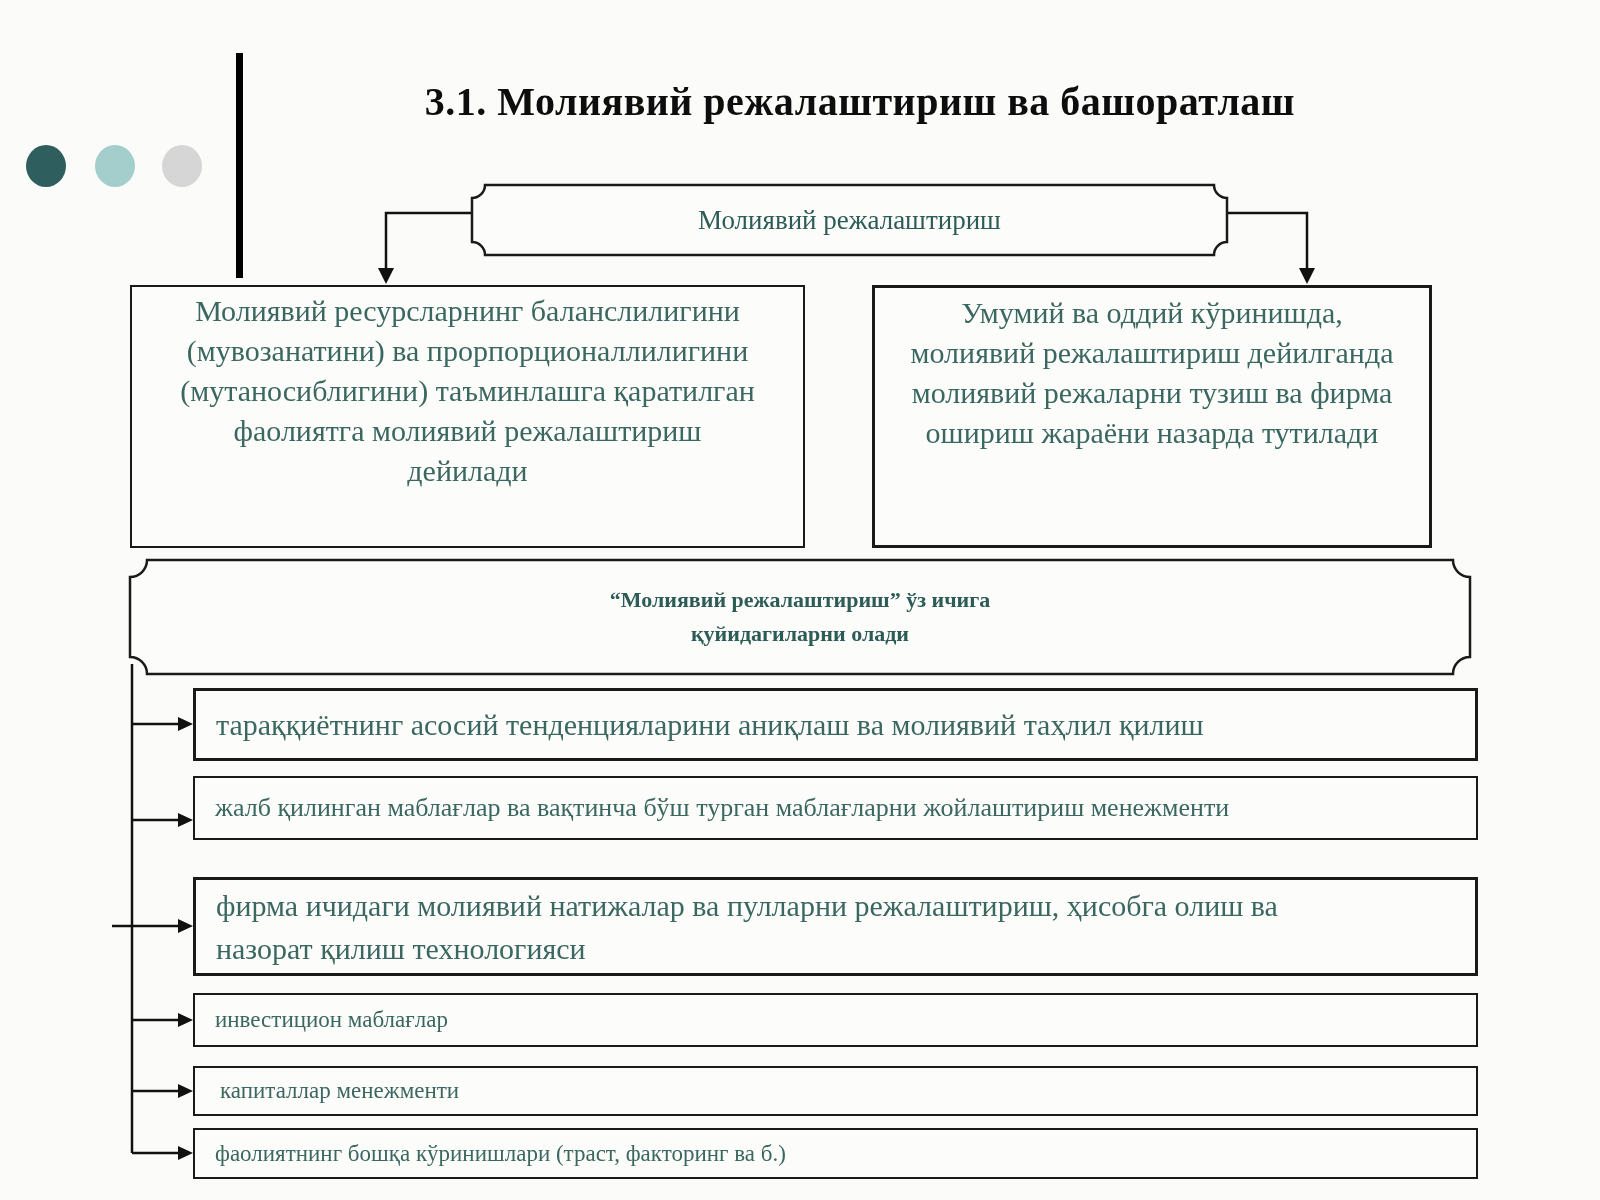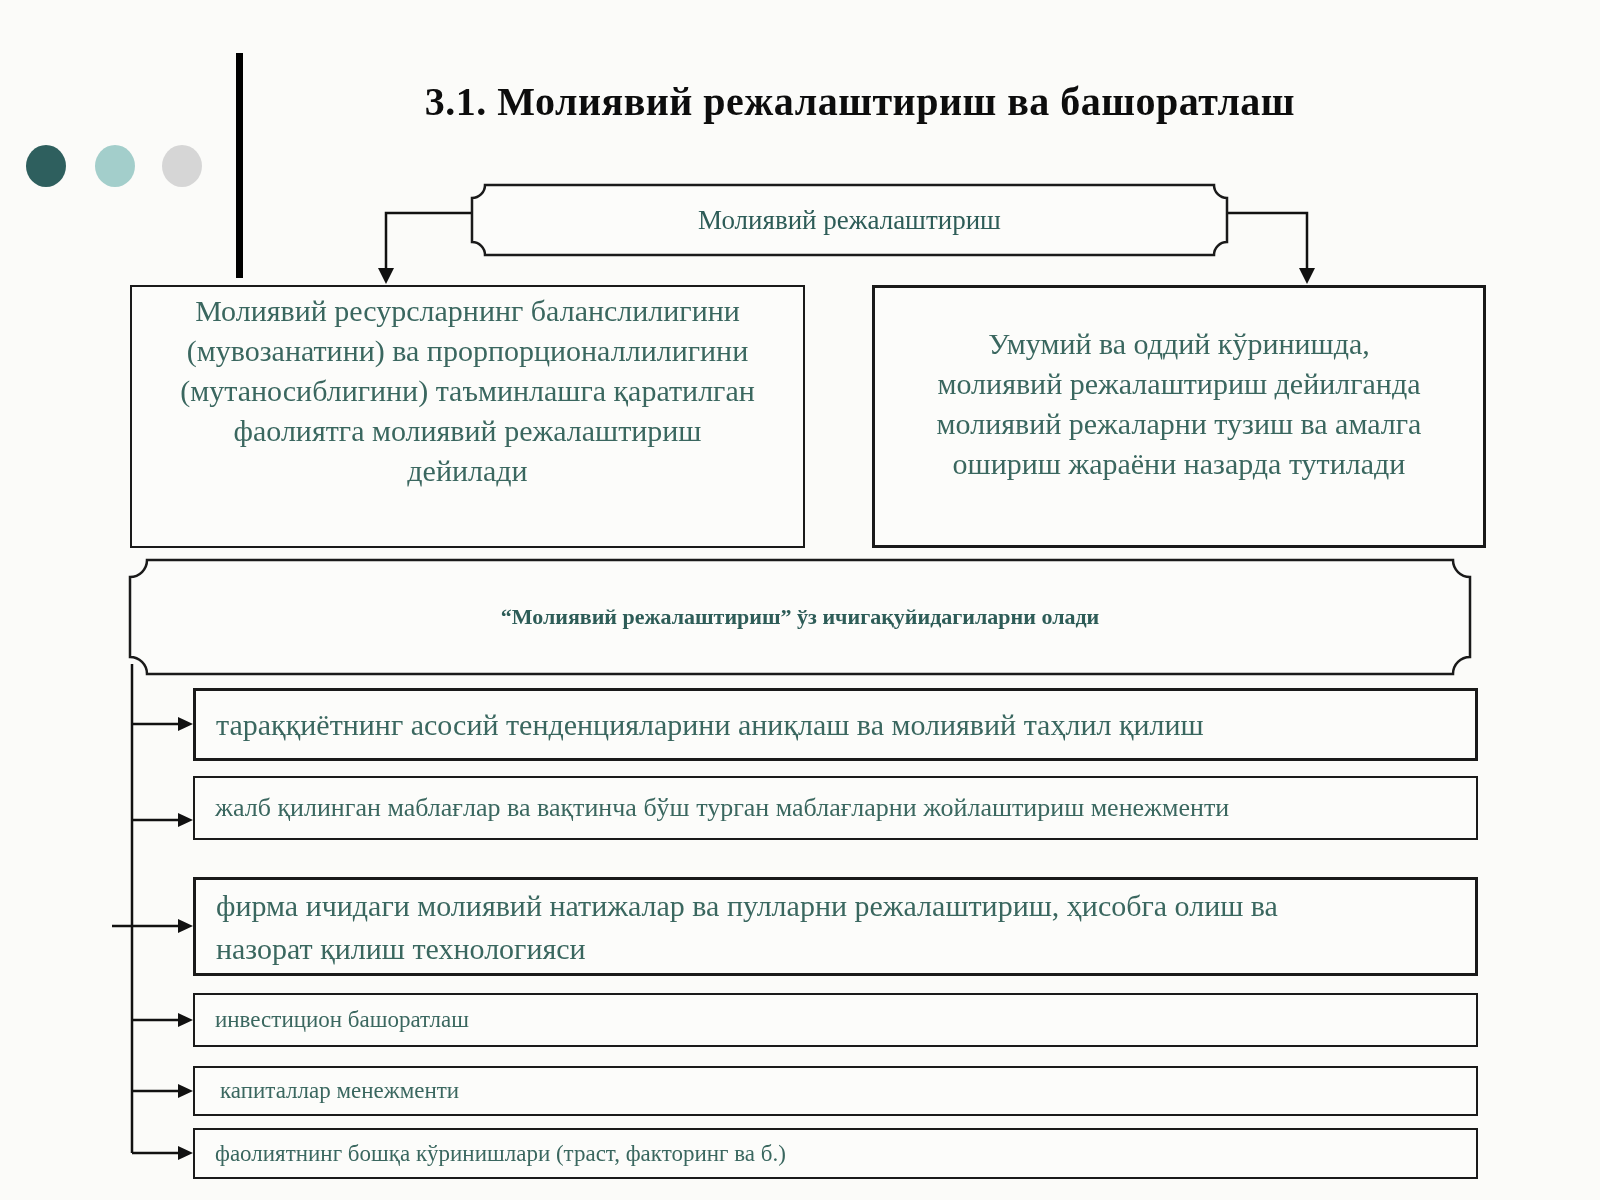--- a/index.html
+++ b/index.html
@@ -33,32 +33,32 @@
   }
   .shape-svg { position:absolute; z-index:2; }
 
   .plaque-label {
     position:absolute; left:472px; top:185px; width:755px; height:70px;
     display:flex; align-items:center; justify-content:center;
     font-size:27px; font-weight:normal; color:#2d5c57; z-index:3;
   }
   .banner-label {
     position:absolute; left:130px; top:560px; width:1340px; height:114px;
-    display:flex; flex-direction:row; align-items:center; justify-content:center;
+    display:flex; flex-direction:column; align-items:center; justify-content:center;
     font-size:22px; font-weight:bold; color:#2d5c57; line-height:34px;
     z-index:3; text-align:center;
   }
 
   .def-box {
     position:absolute; background:#fcfcfa; border:2px solid #1a1a1a;
     color:#3a675f; font-size:30px; line-height:40px; text-align:center;
     z-index:2; box-sizing:border-box;
   }
   .def-left  { left:130px; top:285px; width:675px; height:263px; padding-top:4px; }
-  .def-right { left:872px; top:285px; width:614px; height:263px; padding-top:36px; border-width:3px; }
+  .def-right { left:872px; top:285px; width:560px; height:263px; padding-top:5px; border-width:3px; }
 
   .item-box {
     position:absolute; left:193px; width:1285px;
     background:#fcfcfa; border:2px solid #1a1a1a;
     color:#3a675f; display:flex; flex-direction:column; justify-content:center;
     padding-left:20px; box-sizing:border-box; z-index:2; text-align:left;
   }
   .item-1 { top:688px;  height:73px; font-size:30px; border-width:3px; }
   .item-2 { top:776px;  height:64px; font-size:26px; }
   .item-3 { top:877px;  height:99px; font-size:30px; line-height:43px; border-width:3px; }
@@ -111,21 +111,21 @@
     <div>Молиявий ресурсларнинг баланслилигини</div>
     <div>(мувозанатини) ва прорпорционаллилигини</div>
     <div>(мутаносиблигини) таъминлашга қаратилган</div>
     <div>фаолиятга молиявий режалаштириш</div>
     <div>дейилади</div>
   </div>
 
   <div class="def-box def-right">
     <div>Умумий  ва оддий кўринишда,</div>
     <div>молиявий режалаштириш дейилганда</div>
-    <div>молиявий режаларни тузиш ва амалга</div>
+    <div>молиявий режаларни тузиш ва фирма</div>
     <div>ошириш жараёни назарда тутилади</div>
   </div>
 
   <svg class="shape-svg" style="left:127px; top:557px;" width="1346" height="120" viewBox="0 0 1346 120">
     <path transform="translate(3,3)" fill="#fcfcfa" stroke="#1a1a1a" stroke-width="2.5" d="M 17 0 L 1323 0 A 17 17 0 0 0 1340 17 L 1340 97 A 17 17 0 0 0 1323 114 L 17 114 A 17 17 0 0 0 0 97 L 0 17 A 17 17 0 0 0 17 0 Z"></path>
   </svg>
   <div class="banner-label">
     <div>“Молиявий режалаштириш” ўз ичига</div>
     <div>қуйидагиларни олади</div>
   </div>
@@ -137,21 +137,21 @@
   <div class="item-box item-2">
     <div>жалб қилинган маблағлар ва вақтинча бўш турган маблағларни жойлаштириш менежменти</div>
   </div>
 
   <div class="item-box item-3">
     <div>фирма ичидаги молиявий натижалар ва пулларни режалаштириш, ҳисобга олиш ва</div>
     <div>назорат қилиш технологияси</div>
   </div>
 
   <div class="item-box item-4">
-    <div>инвестицион башоратлаш</div>
+    <div>инвестицион маблағлар</div>
   </div>
 
   <div class="item-box item-5">
     <div>капиталлар менежменти</div>
   </div>
 
   <div class="item-box item-6">
     <div>фаолиятнинг бошқа кўринишлари (траст, факторинг ва б.)</div>
   </div>
 

